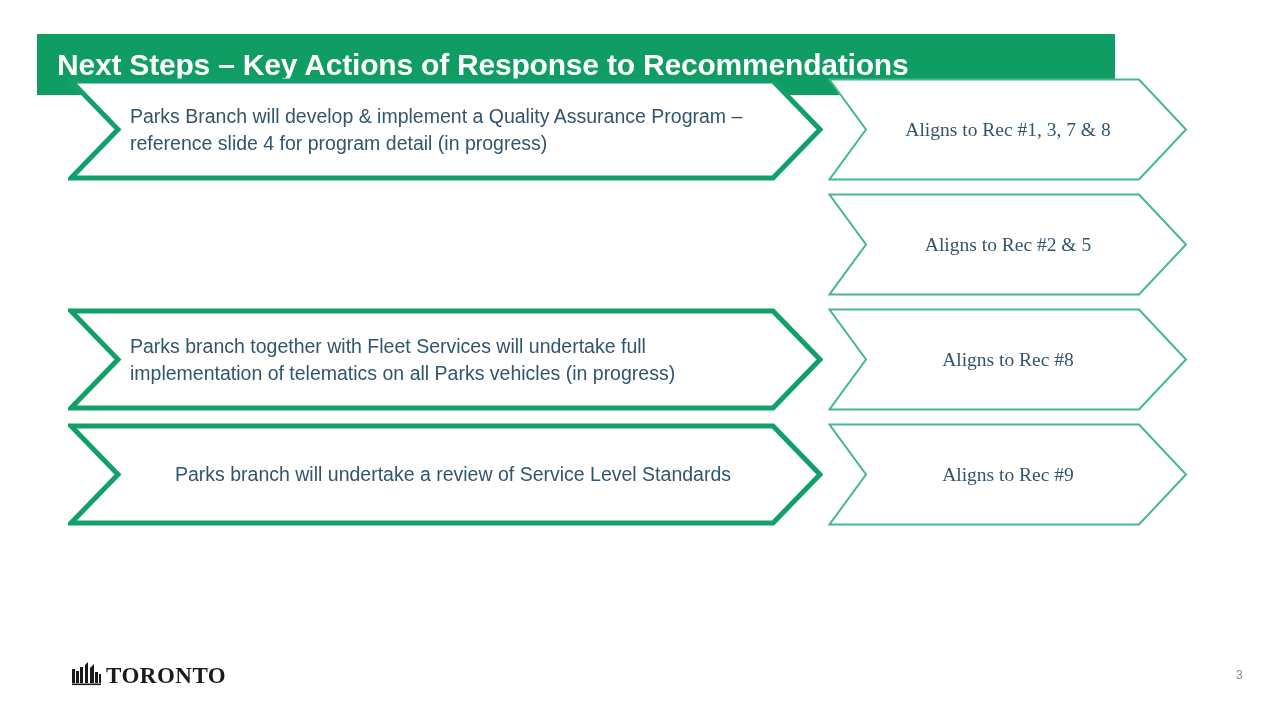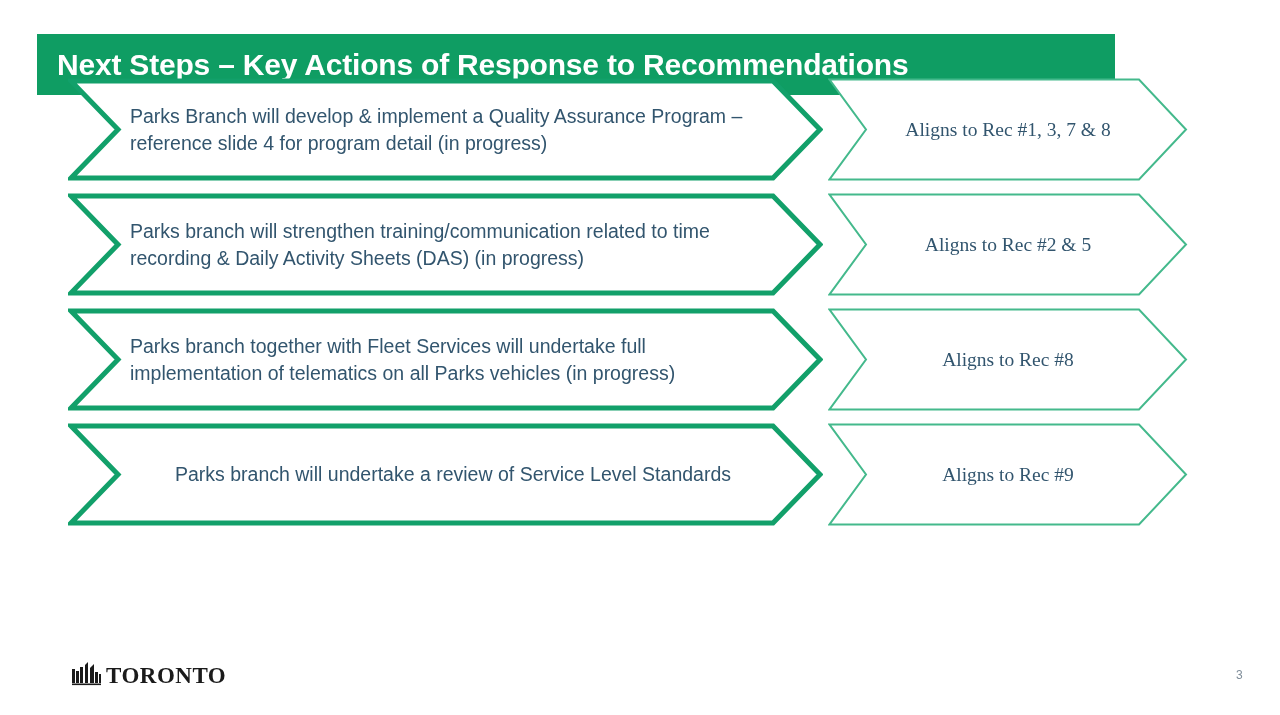--- a/index.html
+++ b/index.html
@@ -161,26 +161,20 @@
     </div>
     <div class="align-chevron">
       <svg viewBox="0 0 360 103" preserveAspectRatio="none" aria-hidden="true">
         <polygon points="1.5,1.5 311,1.5 358,51.5 311,101.5 1.5,101.5 38,51.5" fill="#ffffff" stroke="#44b98c" stroke-width="2"></polygon>
       </svg>
       <div class="align-text">Aligns to Rec #1, 3, 7 &amp; 8</div>
     </div>
   </div>
 
   <div class="row">
-    <div class="action-chevron">
-      <svg viewBox="0 0 755 103" preserveAspectRatio="none" aria-hidden="true">
-        <polygon points="3,3 705,3 752,51.5 705,100 3,100 50,51.5" fill="#ffffff" stroke="#12a06a" stroke-width="5"></polygon>
-      </svg>
-      <div class="action-text">Parks branch will strengthen training/communication related to time recording &amp; Daily Activity Sheets (DAS) (in progress)</div>
-    </div>
     <div class="align-chevron">
       <svg viewBox="0 0 360 103" preserveAspectRatio="none" aria-hidden="true">
         <polygon points="1.5,1.5 311,1.5 358,51.5 311,101.5 1.5,101.5 38,51.5" fill="#ffffff" stroke="#44b98c" stroke-width="2"></polygon>
       </svg>
       <div class="align-text">Aligns to Rec #2 &amp; 5</div>
     </div>
   </div>
 
   <div class="row">
     <div class="action-chevron">

